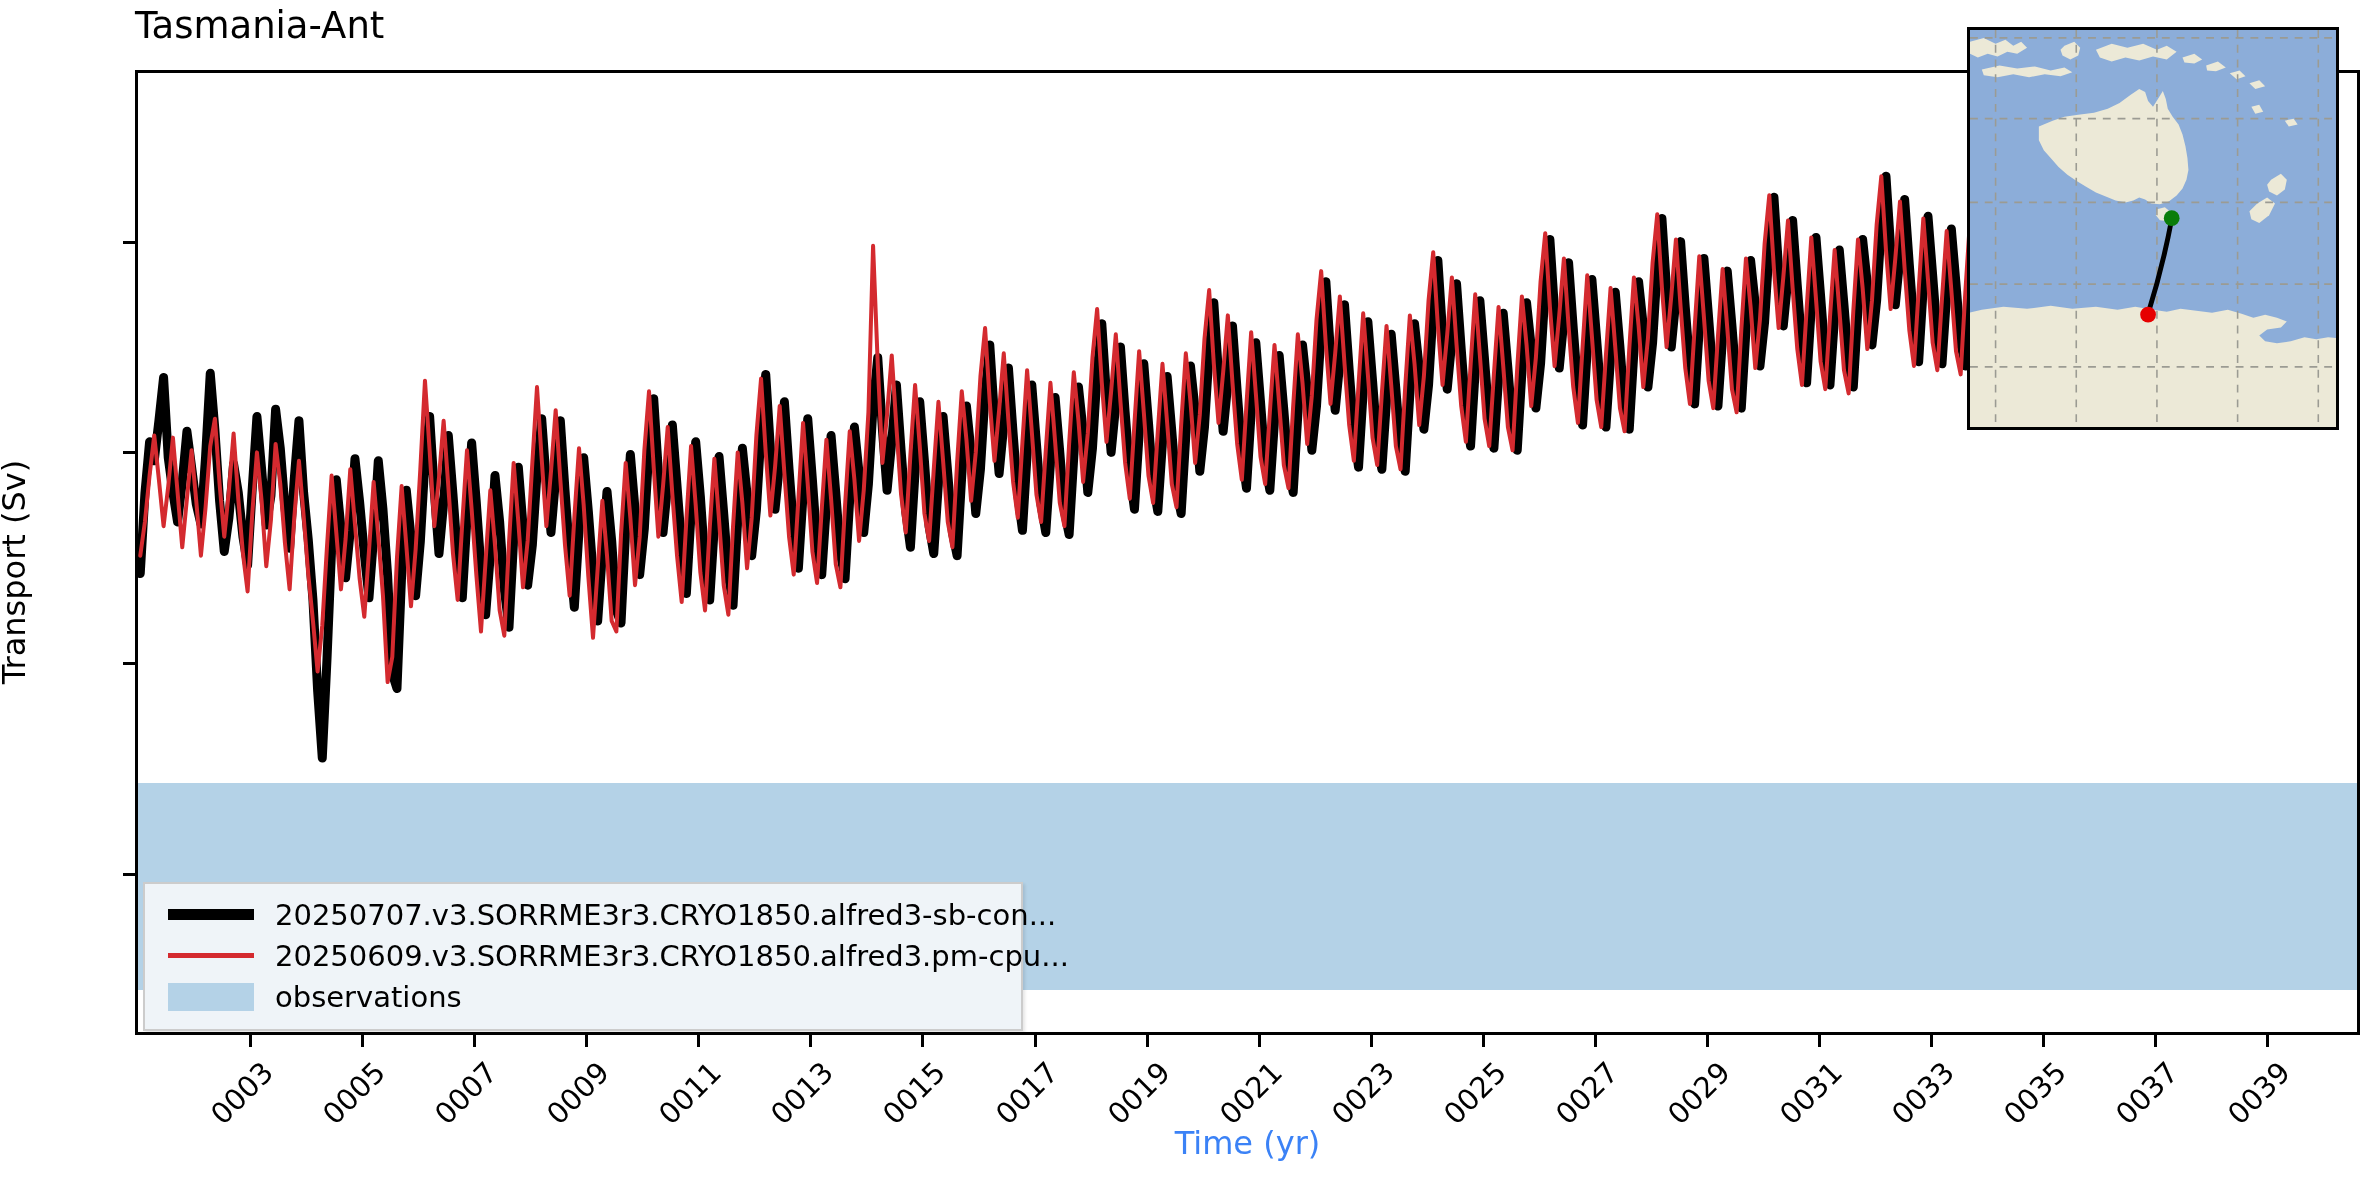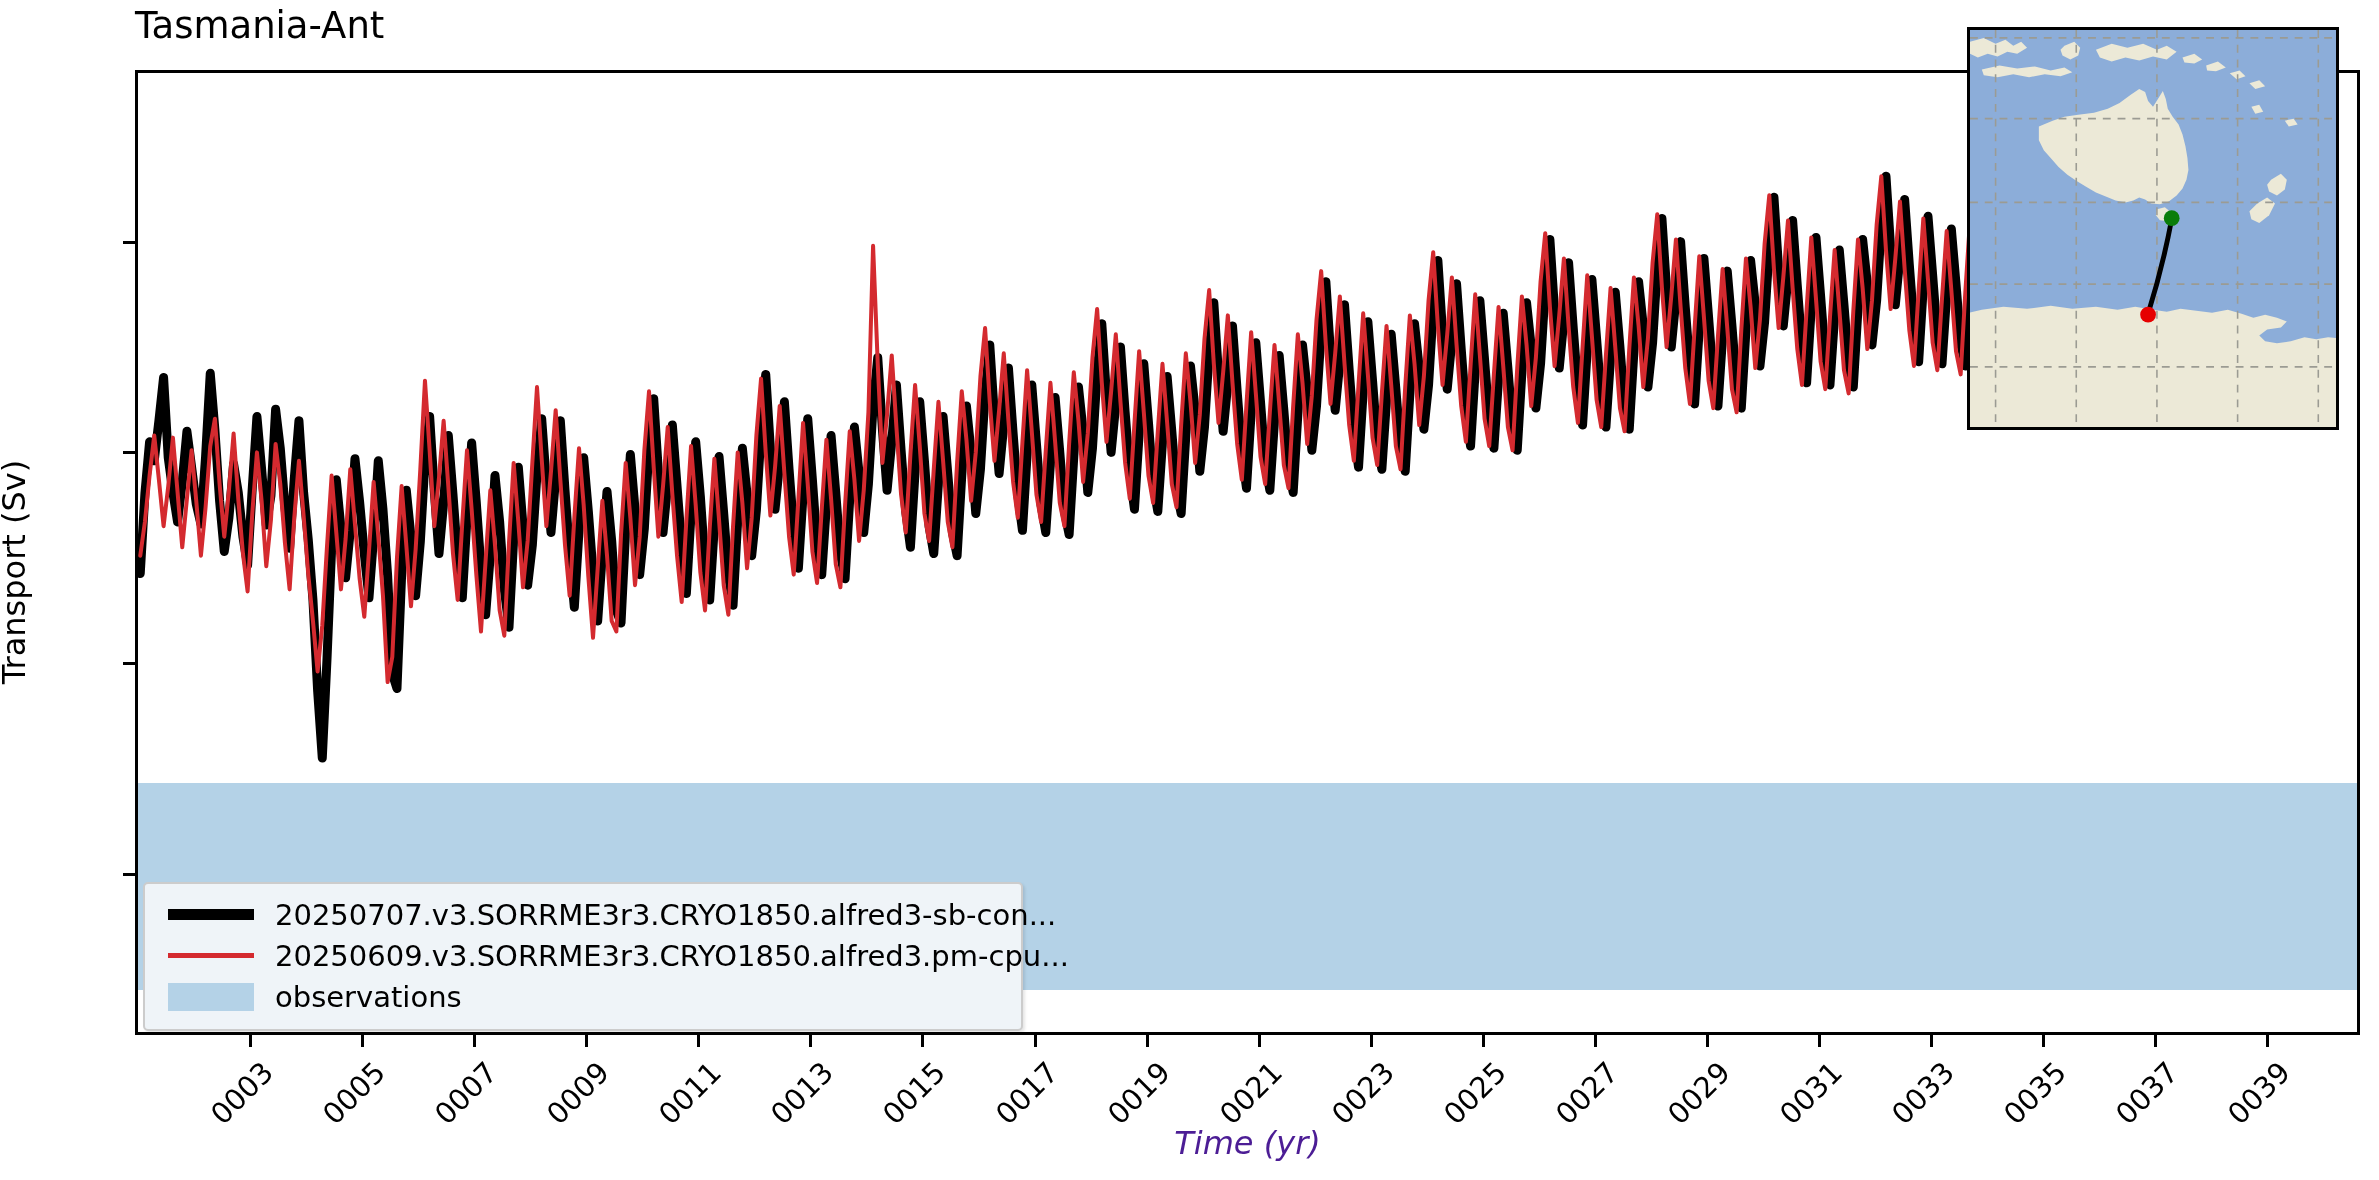--- a/index.html
+++ b/index.html
@@ -93,34 +93,33 @@
     transform: rotate(-45deg);
     text-align: right;
   }
   #xlabel {
     position: absolute;
     left: 135px;
     top: 1124px;
     width: 2225px;
     text-align: center;
     font-size: 32px;
-    color: #4c1d95;
-    white-space: nowrap;
-    font-style: italic;
+    color: #3b82f6;
+    white-space: nowrap;
   }
   
   #legend {
     position: absolute;
     left: 143px;
     top: 882px;
     width: 880px;
     box-sizing: border-box;
     background: #eff4f8;
     border: 2px solid #cccccc;
-    border-radius: 5px;
+    border-radius: 0;
     padding: 10px 14px 12px 14px;
     box-shadow: 2px 2px 3px rgba(0,0,0,0.10);
   }
   .legend-row {
     display: flex;
     align-items: center;
     height: 41px;
   }
   .legend-key {
     width: 104px;

